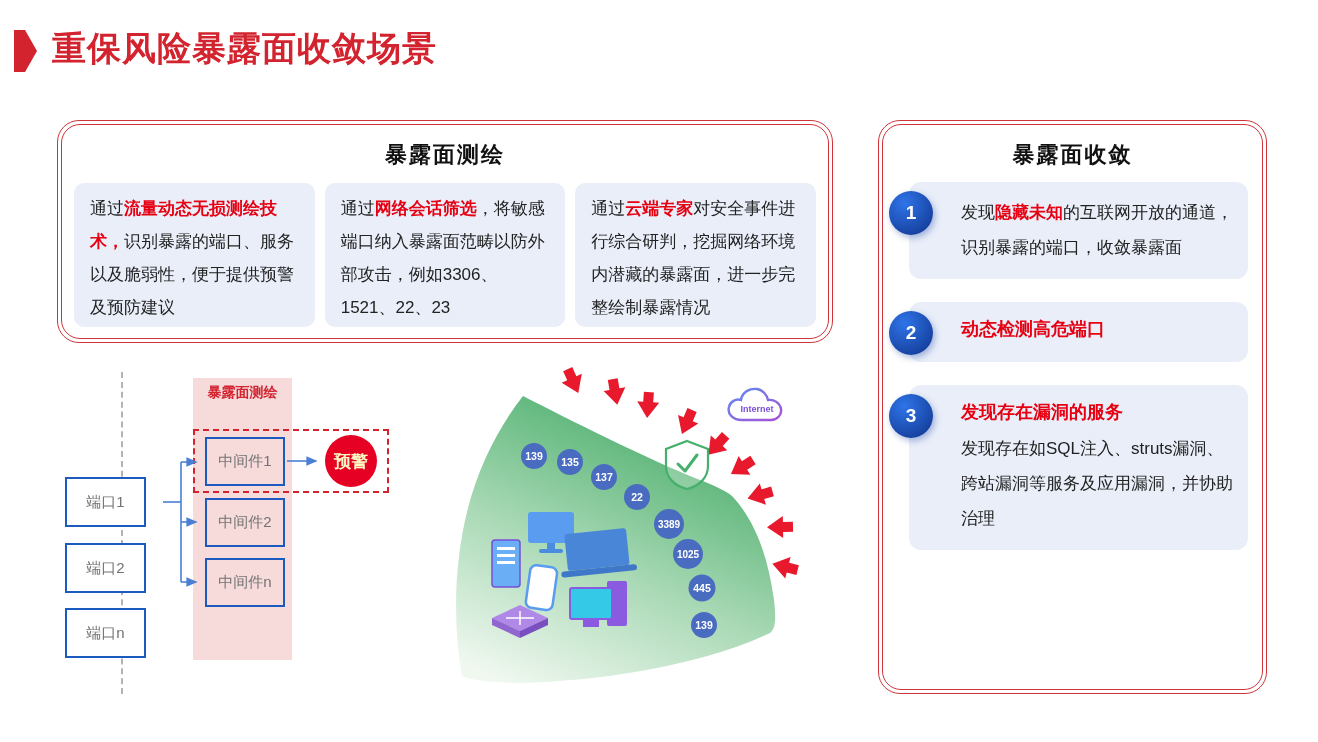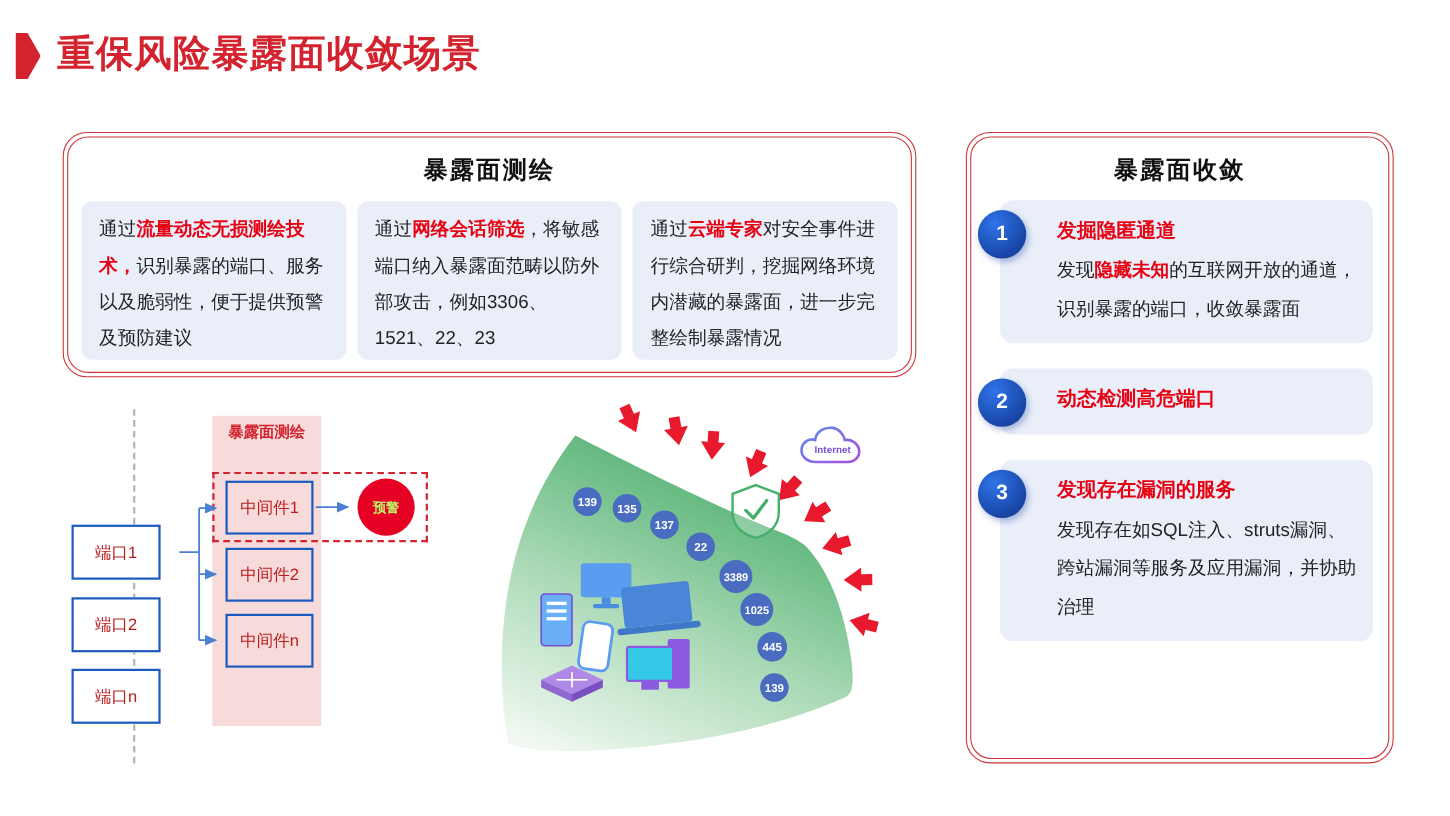--- a/index.html
+++ b/index.html
@@ -38,25 +38,25 @@
     font-size:19px;display:flex;align-items:center;justify-content:center;
     box-shadow:2px 3px 6px rgba(20,60,160,.35);}
   .conv-heading{color:var(--hl);font-weight:bold;font-size:18px;margin:2px 0 7px 0;}
   .conv-body{font-size:17px;line-height:35px;color:#222;}
 
   
   .dash-line{left:121px;top:372px;height:322px;width:0;border-left:2px dashed #b3b3b3;}
   .pink-band{left:193px;top:378px;width:99px;height:282px;background:var(--pink);}
   .band-label{left:193px;top:384px;width:99px;text-align:center;color:var(--red);font-weight:bold;font-size:14px;}
   .red-dash-rect{left:193px;top:429px;width:196px;height:64px;border:2px dashed var(--red);box-sizing:border-box;}
-  .flow-box{display:flex;align-items:center;justify-content:center;font-size:15px;color:#b91c1c;box-sizing:border-box;}
+  .flow-box{display:flex;align-items:center;justify-content:center;font-size:15px;color:#737373;box-sizing:border-box;}
   .port-box{left:65px;width:81px;height:50px;background:#fff;border:2px solid var(--box-blue);}
   .mw-box{left:205px;width:80px;height:49px;border:2px solid var(--box-blue);}
   .alert-circle{left:325px;top:435px;width:52px;height:52px;border-radius:50%;background:#e60023;
-    color:#bef264;font-size:12px;font-weight:bold;display:flex;align-items:center;justify-content:center;}
+    color:#fef9c3;font-size:17px;font-weight:bold;display:flex;align-items:center;justify-content:center;}
 </style>
 </head>
 <body>
 
 <div class="abs pennant"></div>
 <div class="abs page-title">重保风险暴露面收敛场景</div>
 
 <div class="abs panel panel-mapping">
   <div class="panel-inner">
     <div class="panel-title">暴露面测绘</div>
@@ -68,21 +68,20 @@
   </div>
 </div>
 
 <div class="abs panel panel-conv">
   <div class="panel-inner">
     <div class="panel-title">暴露面收敛</div>
     <div class="conv-items">
 
       <div class="conv-item">
         <div class="badge">1</div>
-        <div class="conv-heading">发掘隐匿通道</div>
         <div class="conv-body"><span>发现</span><span class="hl">隐藏未知</span><span>的互联网开放的通道，识别暴露的端口，收敛暴露面</span></div>
       </div>
 
       <div class="conv-item">
         <div class="badge">2</div>
         <div class="conv-heading">动态检测高危端口</div>
       </div>
 
       <div class="conv-item">
         <div class="badge">3</div>

